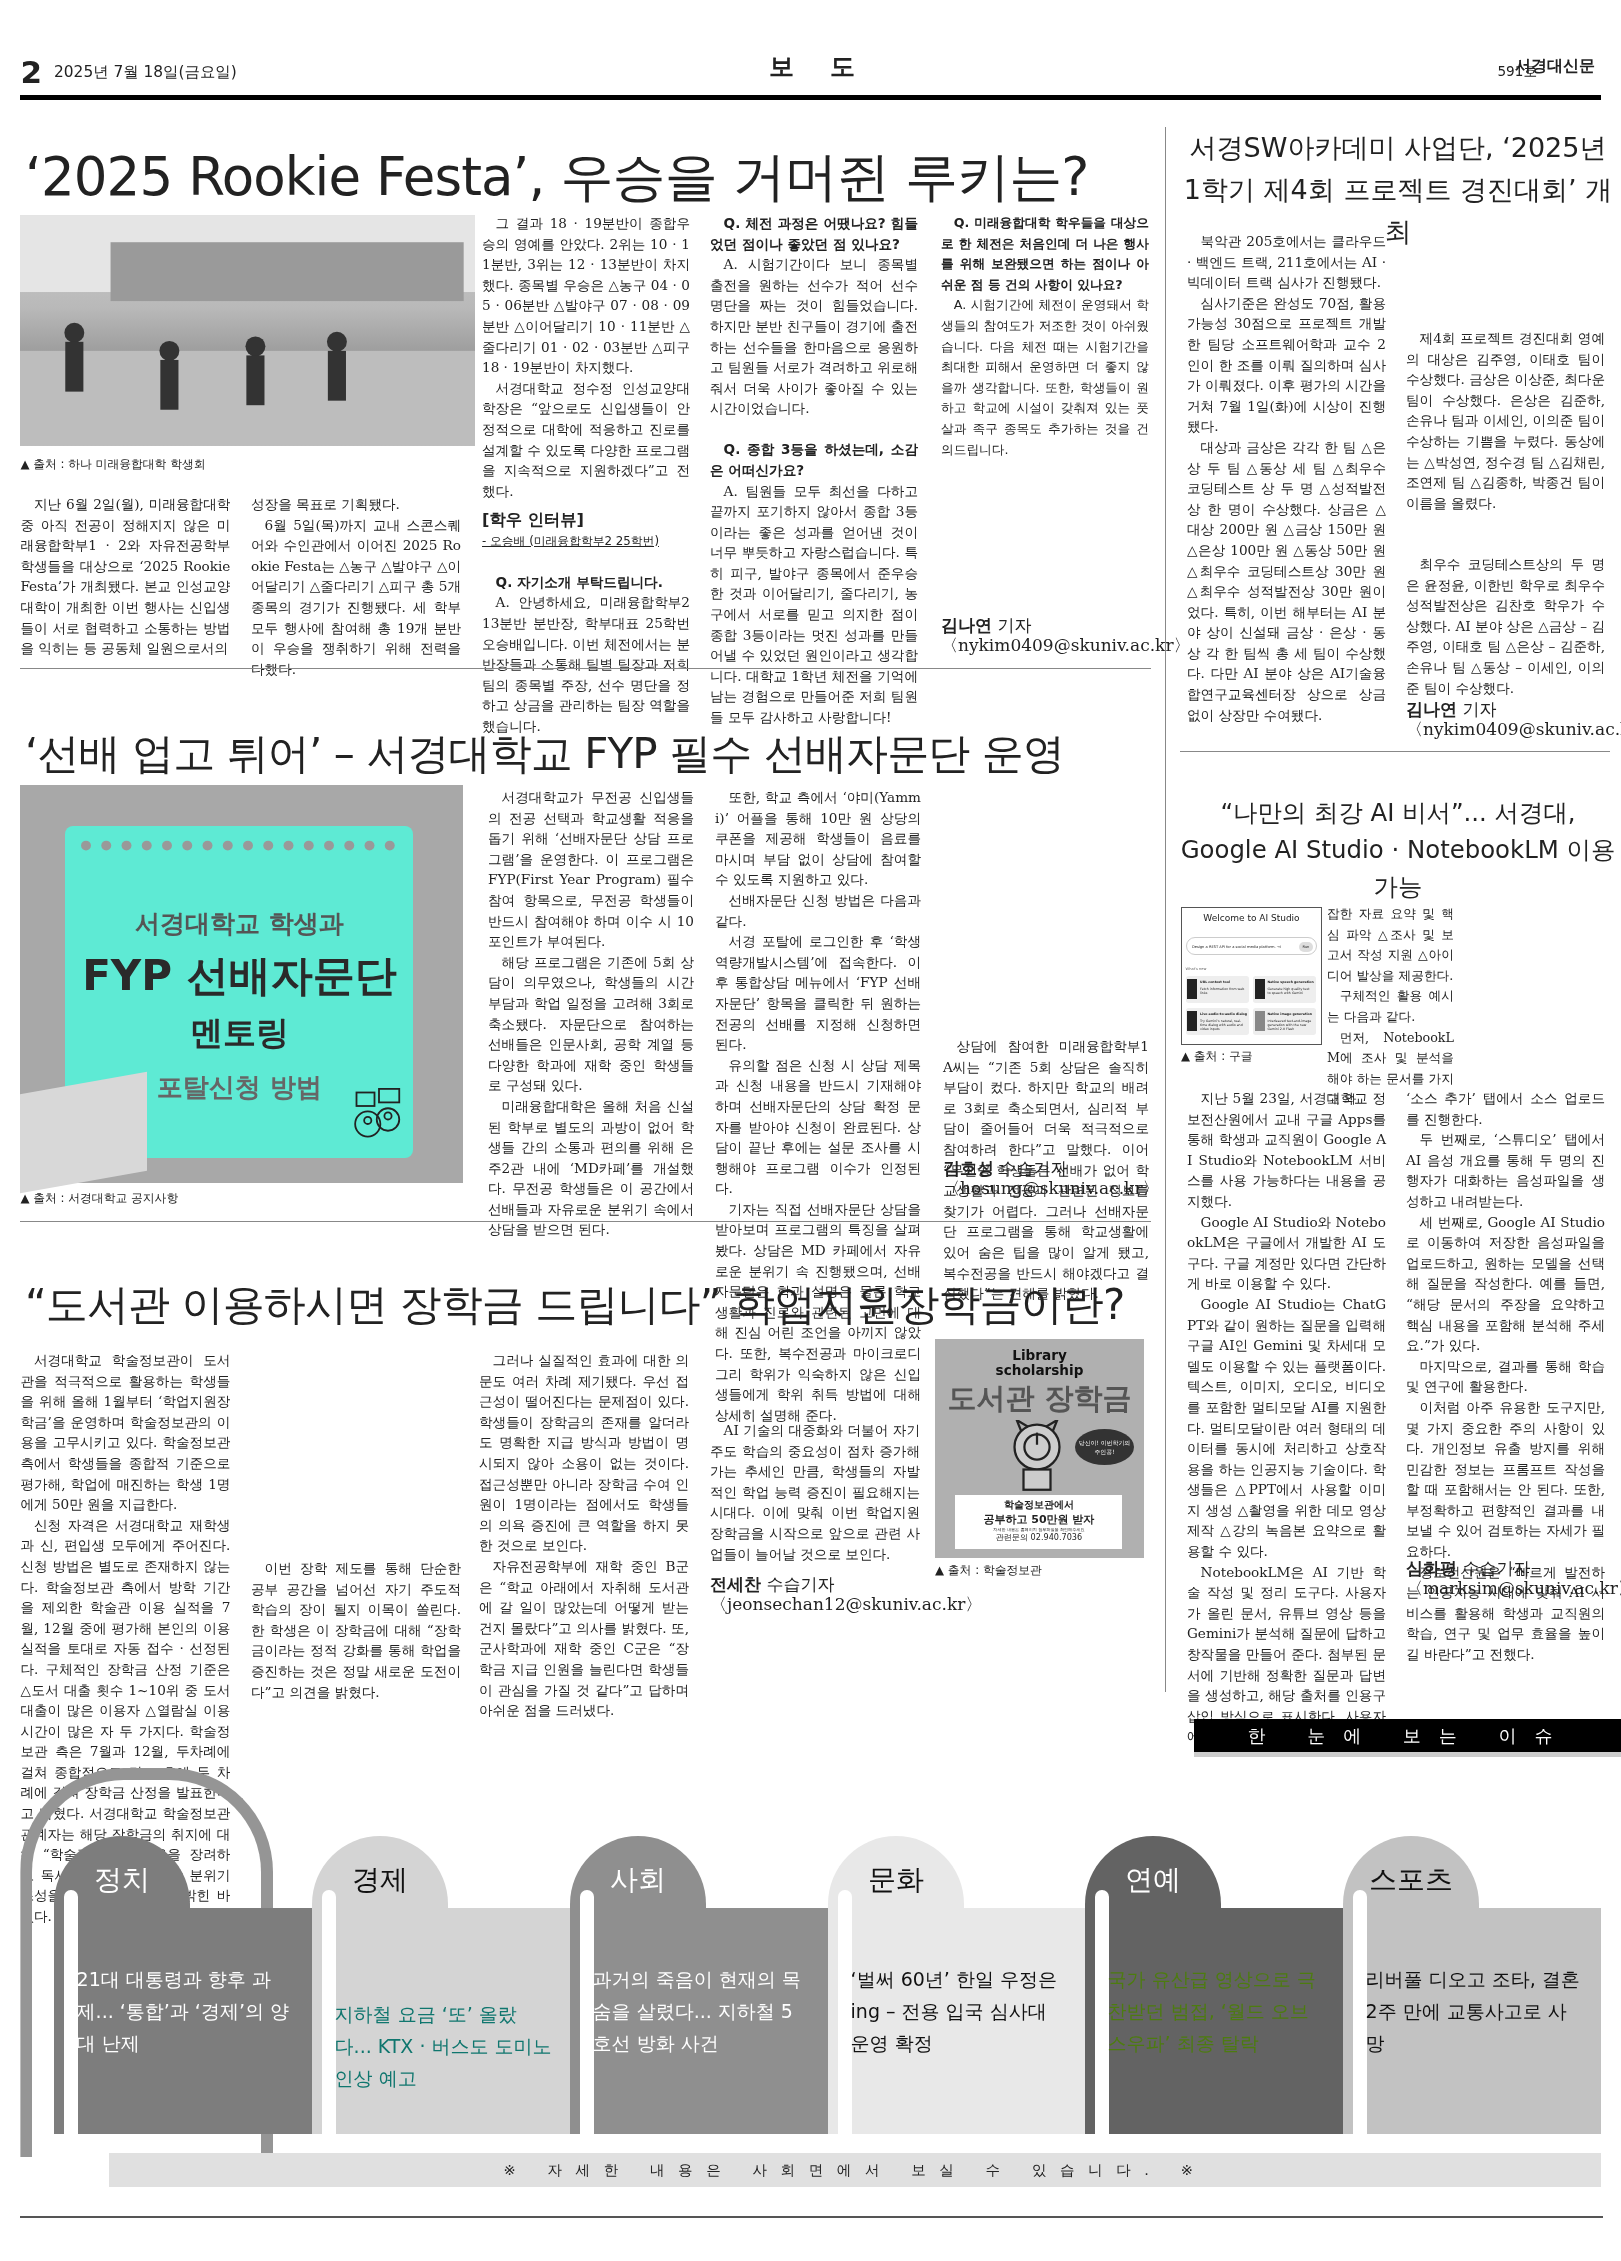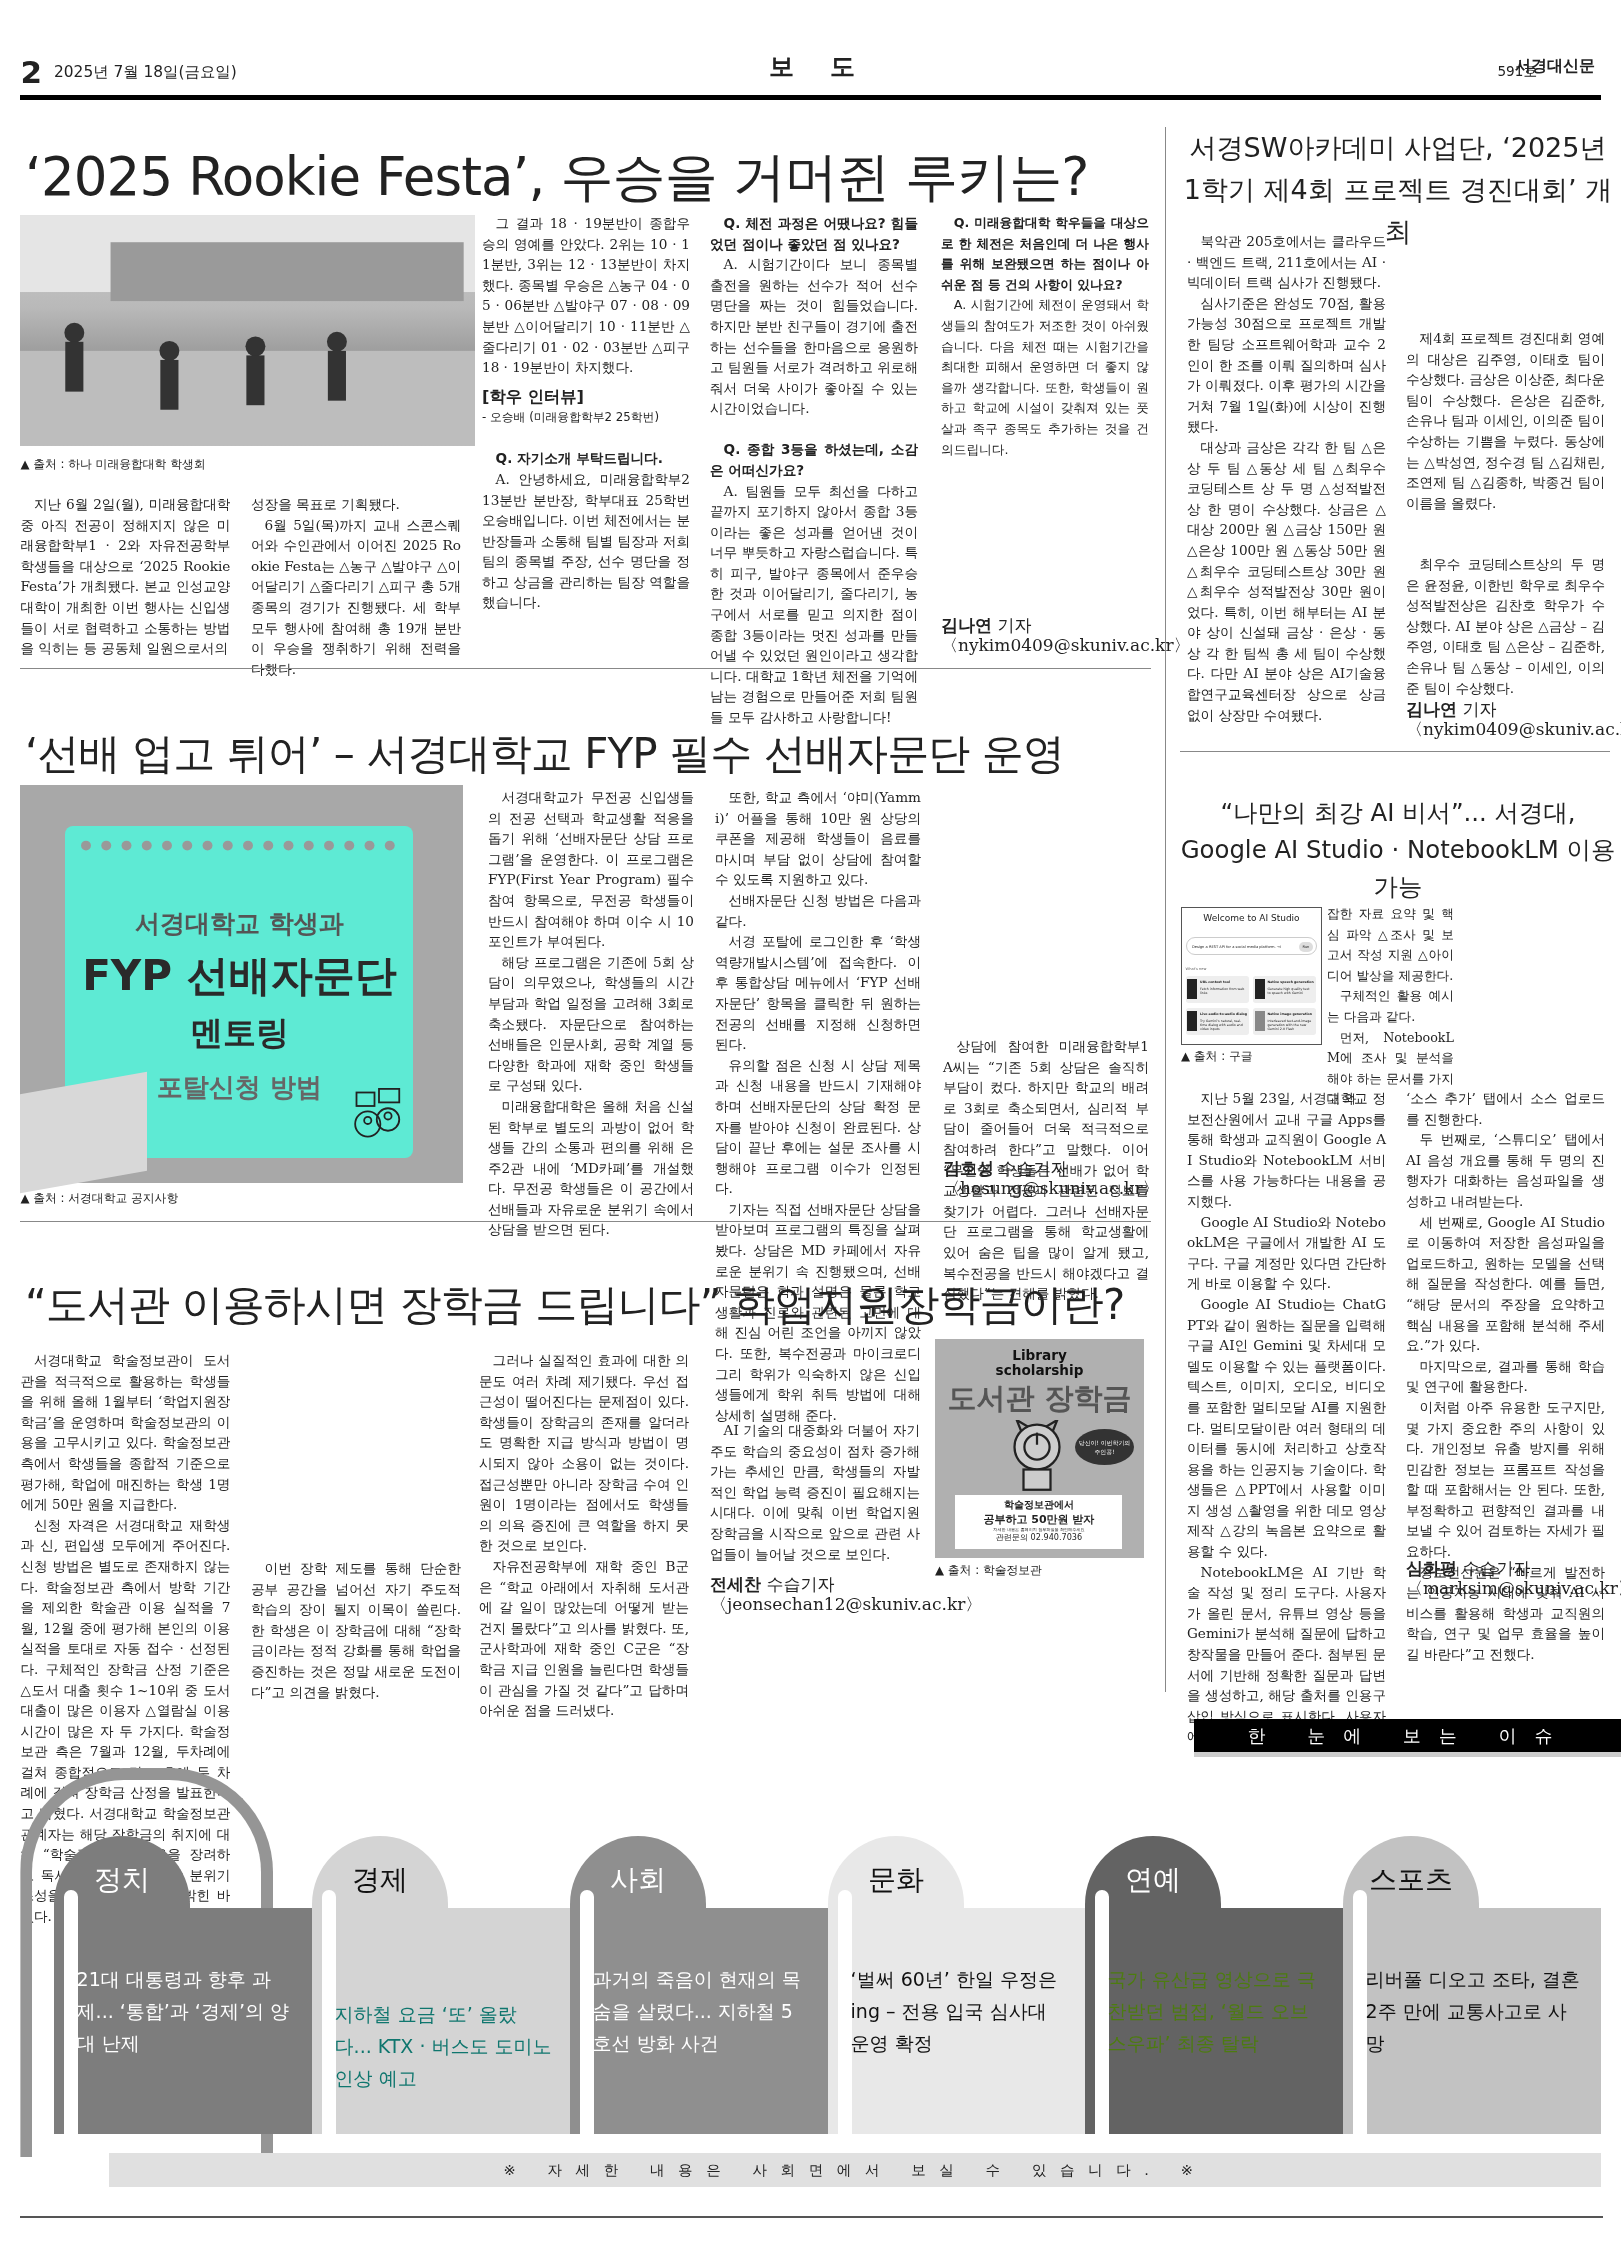--- a/index.html
+++ b/index.html
@@ -10,21 +10,21 @@
   .hdr-date{left:54px;top:62px;font-size:15.4px;}
   .hdr-sec{left:769px;top:50px;font-size:25px;letter-spacing:36px;font-weight:bold;}
   .hdr-issue{right:84px;top:63px;font-size:13.6px;}
   .hdr-brand{right:26px;top:58px;font-size:16px;font-weight:bold;}
   .hdr-rule{left:20.4px;top:95px;width:1581px;height:5.4px;background:#000;}
   .headline{font-size:53px;letter-spacing:-0.9px;white-space:nowrap;margin-top:20px;}
   .rh{font-size:27px;text-align:center;line-height:42px;}
   .col{font-size:13.6px;line-height:20.6px;text-align:justify;word-break:break-all;}
   .col p{margin:0;text-indent:1em;}
   .col p.q{font-family:"DejaVu Sans","Liberation Sans",sans-serif;font-weight:bold;}
-  .col p.sub{text-indent:0;font-family:"DejaVu Sans","Liberation Sans",sans-serif;}
+  .col p.sub{text-indent:0;font-family:"DejaVu Sans","Liberation Sans",sans-serif;text-decoration:underline;}
   .col p.subh{text-indent:0;font-family:"DejaVu Sans","Liberation Sans",sans-serif;font-weight:bold;font-size:16.3px;}
   .byline{font-size:17px;line-height:20.4px;}
   .byline b{font-family:"DejaVu Sans","Liberation Sans",sans-serif;}
   .caption{font-size:11.8px;font-family:"DejaVu Sans","Liberation Sans",sans-serif;}
   .rule{background:#888;height:1.4px;}
   .vrule{background:#888;width:1.4px;}
   .photo{background:linear-gradient(180deg,#cfcfcf 0%,#b9b9b9 40%,#8e8e8e 70%,#c5c5c5 100%);}
   .issues-bar{left:1194px;top:1719px;width:430px;height:34px;background:#000;color:#fff;font-size:18px;text-align:center;line-height:34px;letter-spacing:18px;}
   .issues-bar-shadow{left:1194px;top:1752px;width:430px;height:4.5px;background:#ccc;}
   .tab{position:absolute;top:1836px;width:226px;height:298px;}
@@ -67,20 +67,21 @@
 
 <div class="abs col" style="left:20.4px;top:494px;width:210px;">
     <p>지난 6월 2일(월), 미래융합대학 중 아직 전공이 정해지지 않은 미래융합학부1 · 2와 자유전공학부 학생들을 대상으로 ‘2025 Rookie Festa’가 개최됐다. 본교 인성교양대학이 개최한 이번 행사는 신입생들이 서로 협력하고 소통하는 방법을 익히는 등 공동체 일원으로서의</p>
   </div>
 <div class="abs col" style="left:251px;top:494px;width:210px;">
   <p style="text-indent:0">성장을 목표로 기획됐다.</p>
   <p>6월 5일(목)까지 교내 스콘스퀘어와 수인관에서 이어진 2025 Rookie Festa는 △농구 △발야구 △이어달리기 △줄다리기 △피구 총 5개 종목의 경기가 진행됐다. 세 학부 모두 행사에 참여해 총 19개 분반이 우승을 쟁취하기 위해 전력을 다했다.</p>
 </div>
 <div class="abs col" style="left:482px;top:213px;width:208px;">
   <p>그 결과 18 · 19분반이 종합우승의 영예를 안았다. 2위는 10 · 11분반, 3위는 12 · 13분반이 차지했다. 종목별 우승은 △농구 04 · 05 · 06분반 △발야구 07 · 08 · 09분반 △이어달리기 10 · 11분반 △줄다리기 01 · 02 · 03분반 △피구 18 · 19분반이 차지했다.</p>
+  <p>서경대학교 정수정 인성교양대학장은 “앞으로도 신입생들이 안정적으로 대학에 적응하고 진로를 설계할 수 있도록 다양한 프로그램을 지속적으로 지원하겠다”고 전했다.</p>
   <p class="subh" style="margin-top:9px">[학우 인터뷰]</p>
   <p class="sub" style="font-size:11.8px">- 오승배 (미래융합학부2 25학번)</p>
   <p class="q" style="margin-top:20.4px">Q. 자기소개 부탁드립니다.</p>
   <p>A. 안녕하세요, 미래융합학부2 13분반 분반장, 학부대표 25학번 오승배입니다. 이번 체전에서는 분반장들과 소통해 팀별 팀장과 저희 팀의 종목별 주장, 선수 명단을 정하고 상금을 관리하는 팀장 역할을 했습니다.</p>
 </div>
 <div class="abs col" style="left:710px;top:213px;width:208px;">
   <p class="q" style="margin-top:0px">Q. 체전 과정은 어땠나요? 힘들었던 점이나 좋았던 점 있나요?</p>
   <p>A. 시험기간이다 보니 종목별 출전을 원하는 선수가 적어 선수 명단을 짜는 것이 힘들었습니다. 하지만 분반 친구들이 경기에 출전하는 선수들을 한마음으로 응원하고 팀원들 서로가 격려하고 위로해 줘서 더욱 사이가 좋아질 수 있는 시간이었습니다.</p>
   <p class="q" style="margin-top:20.4px">Q. 종합 3등을 하셨는데, 소감은 어떠신가요?</p>
   <p>A. 팀원들 모두 최선을 다하고 끝까지 포기하지 않아서 종합 3등이라는 좋은 성과를 얻어낸 것이 너무 뿌듯하고 자랑스럽습니다. 특히 피구, 발야구 종목에서 준우승한 것과 이어달리기, 줄다리기, 농구에서 서로를 믿고 의지한 점이 종합 3등이라는 멋진 성과를 만들어낼 수 있었던 원인이라고 생각합니다. 대학교 1학년 체전을 기억에 남는 경험으로 만들어준 저희 팀원들 모두 감사하고 사랑합니다!</p>

